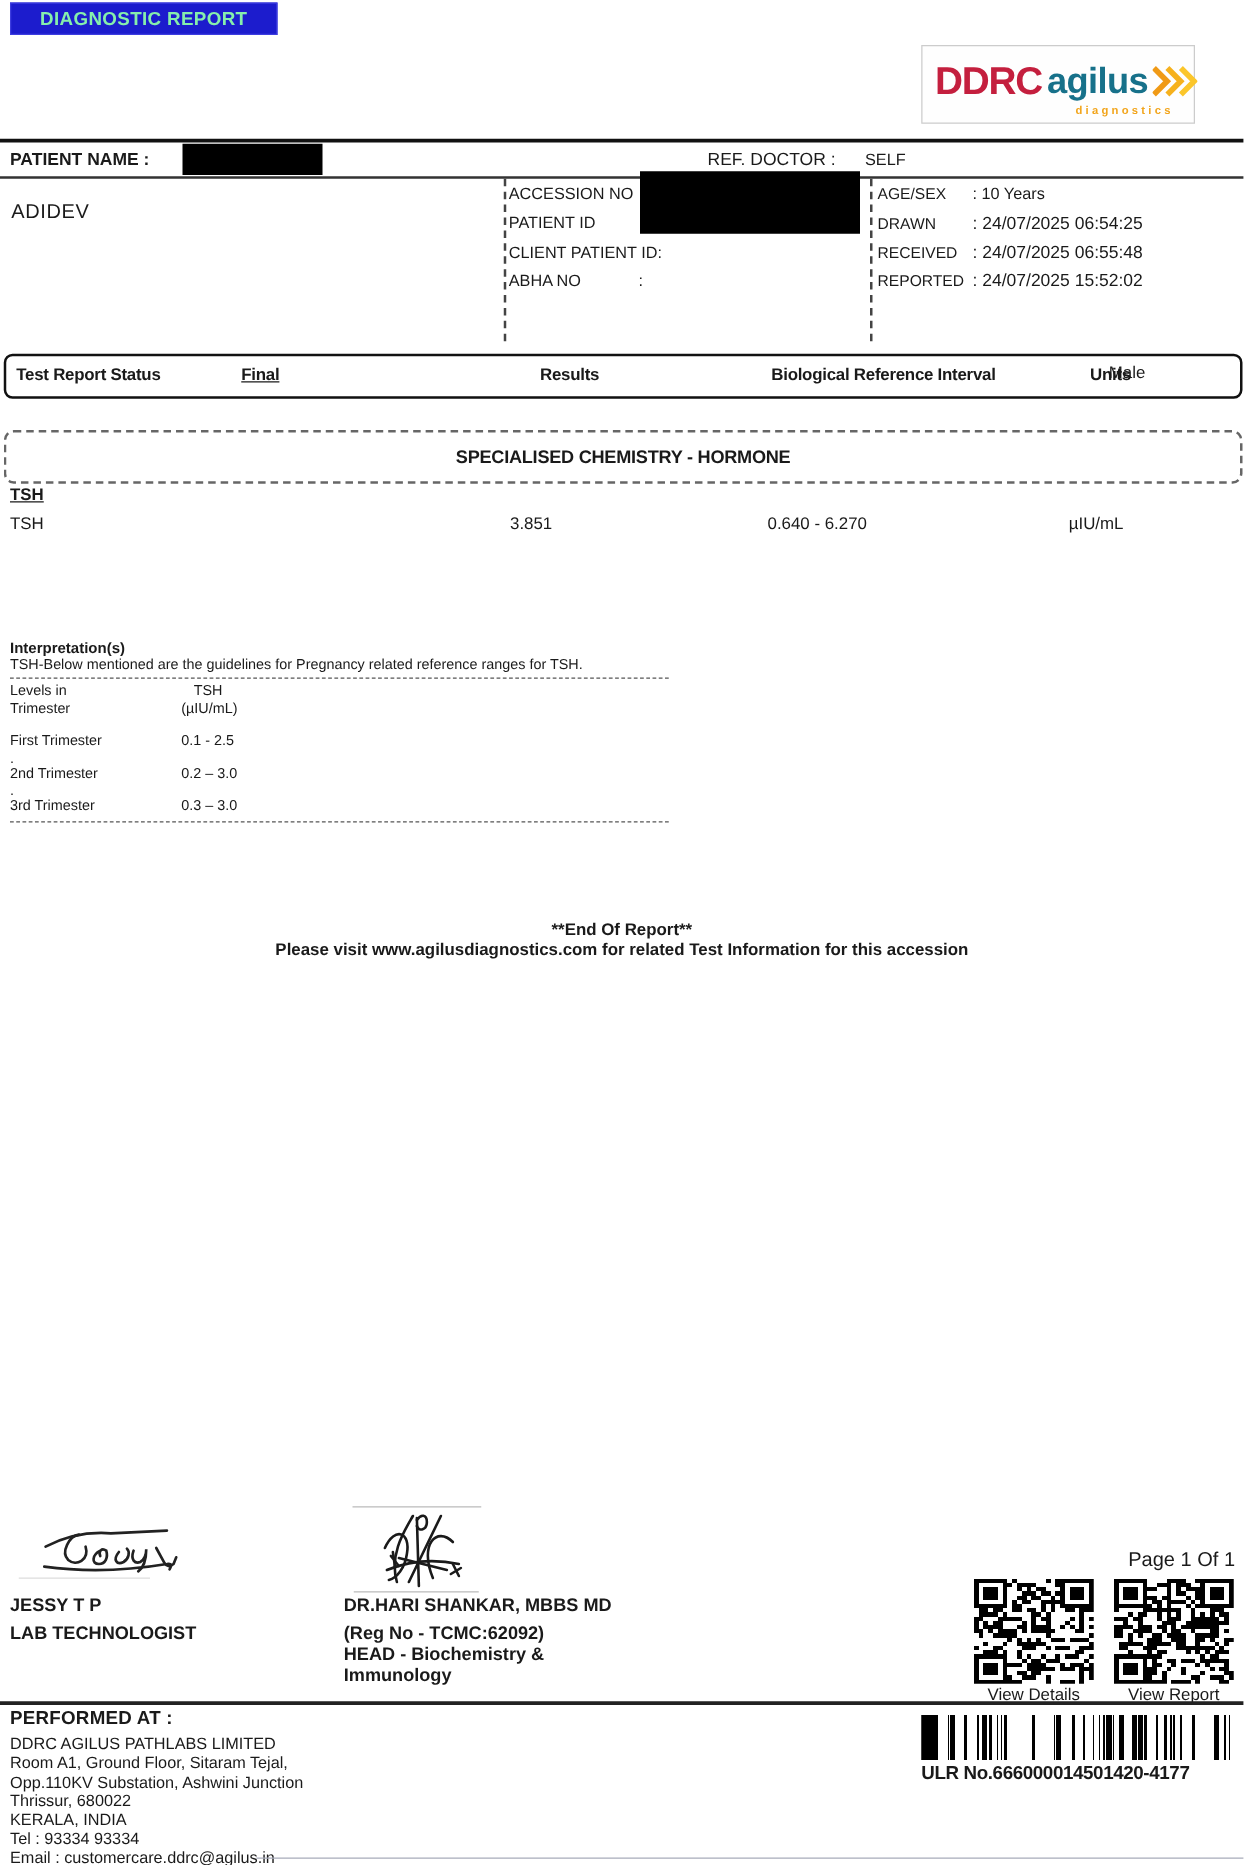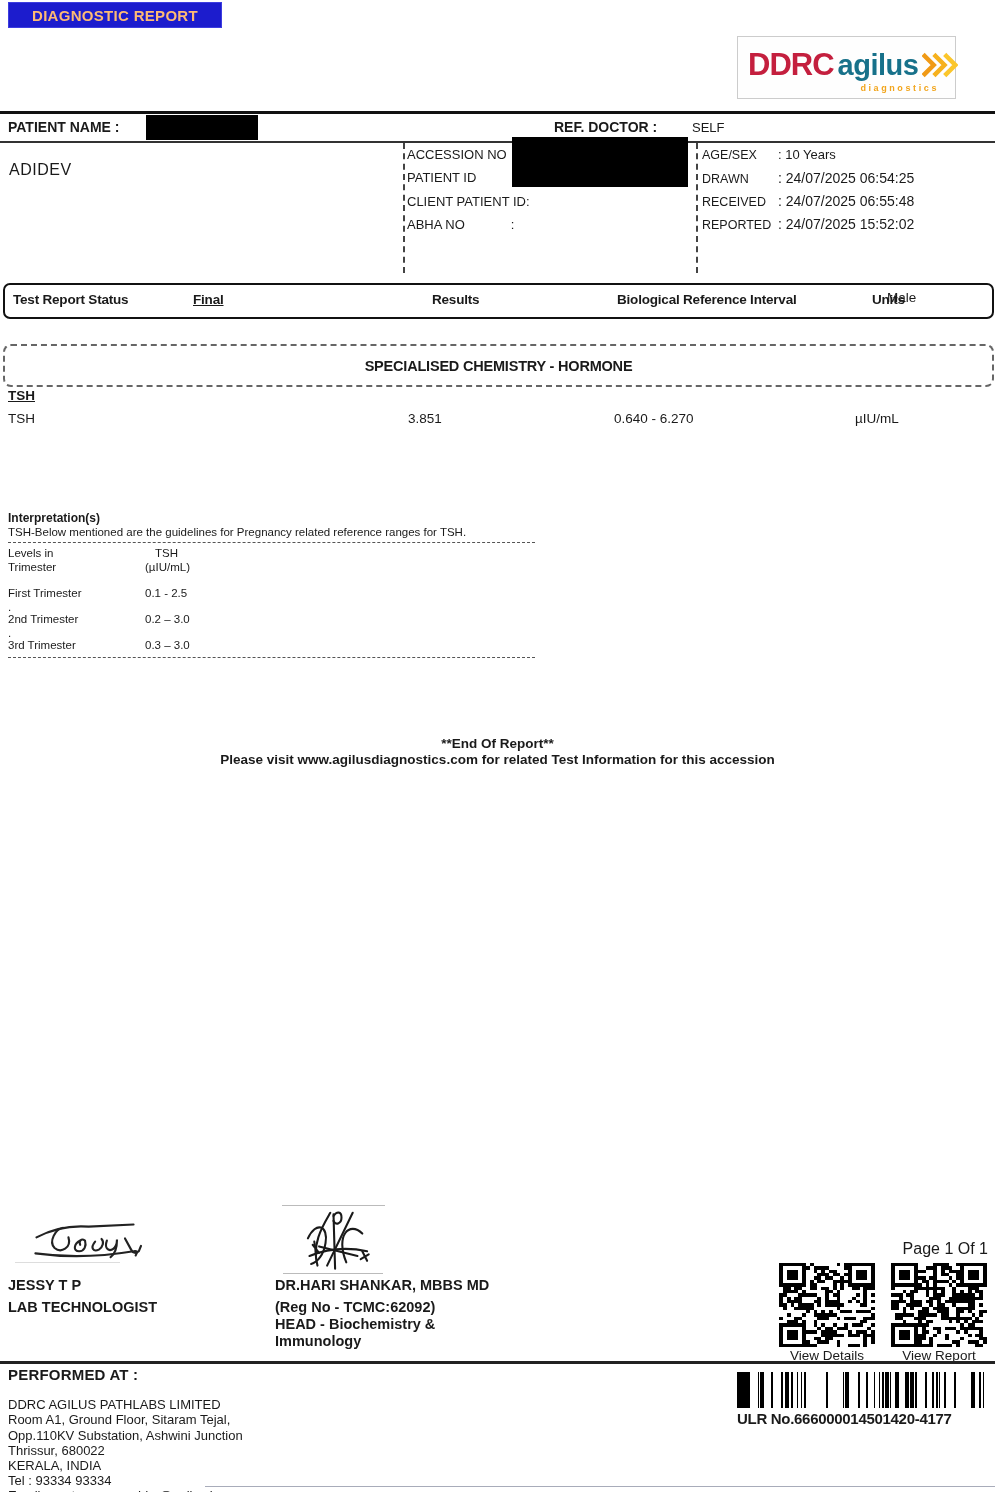--- a/index.html
+++ b/index.html
@@ -3,31 +3,31 @@
 <meta charset="utf-8">
 <style>
   html,body{margin:0;padding:0;background:#fff;}
   .page{position:relative;width:995px;height:1492px;background:#fff;overflow:hidden;
         font-family:"Liberation Sans","DejaVu Sans",sans-serif;color:#1a1a1a;}
   .abs{position:absolute;}
   .b{font-weight:bold;}
   .u{text-decoration:underline;}
   
   .badge{left:8px;top:2px;width:212px;height:24px;background:#1c1ccd;border:1px solid #3d3de0;
-         color:#fdba74;font-weight:bold;font-size:15px;display:flex;align-items:center;justify-content:center;letter-spacing:.3px;}
+         color:#86efac;font-weight:bold;font-size:15px;display:flex;align-items:center;justify-content:center;letter-spacing:.3px;}
   .logo-box{left:737px;top:36px;width:217px;height:61px;border:1px solid #ccc;background:#fefefe;}
   .logo-row{position:absolute;left:10px;top:10px;display:flex;align-items:center;}
   .logo-ddrc{font-size:31px;font-weight:800;letter-spacing:-1px;}
   .logo-agilus{font-size:29px;font-weight:bold;letter-spacing:-.5px;margin-left:4px;}
   .logo-diag{position:absolute;right:16px;bottom:5px;font-size:9px;font-weight:bold;letter-spacing:2.6px;}
   
   .patient-band{left:0;top:111px;width:995px;height:27px;border-top:3px solid #111;border-bottom:2px solid #333;}
   .pb-label{position:absolute;left:8px;top:5px;font-size:14px;font-weight:bold;}
   .redact1{position:absolute;left:146px;top:1px;width:112px;height:25px;background:#000;}
-  .refdoc-label{position:absolute;left:534px;top:5px;font-size:14px;font-weight:bold;padding-left:20px;}
+  .refdoc-label{position:absolute;left:546px;top:5px;font-size:14px;font-weight:normal;padding-left:20px;}
   .refdoc-value{position:absolute;left:692px;top:6px;font-size:13px;}
   
   .info{left:0;top:143px;width:995px;height:137px;}
   .vline{position:absolute;top:0;height:130px;border-left:2px dashed #444;}
   .patient-name-val{position:absolute;left:9px;top:18px;font-size:16px;letter-spacing:.5px;}
   .idrow{position:absolute;left:407px;font-size:13px;white-space:nowrap;}
   .abha-colon{display:inline-block;margin-left:46px;}
   .redact2{position:absolute;left:512px;top:-6px;width:176px;height:50px;background:#000;}
   .metarow{position:absolute;left:702px;font-size:13px;white-space:nowrap;}
   .metarow .lbl{display:inline-block;width:76px;font-size:12.5px;}
@@ -60,21 +60,21 @@
   .sig-doc-botline{left:283px;top:1273px;width:100px;border-top:1px solid #bbb;}
   .sig-doc-svg{left:290px;top:1208px;width:95px;height:64px;}
   .signame{font-size:14.5px;font-weight:bold;white-space:nowrap;}
   
   .pagenum{left:735px;top:1240px;width:253px;text-align:right;font-size:16px;}
   .qr{width:96px;height:84px;}
   .qrlabel{font-size:13.5px;}
   
   .footer-line{left:0;top:1361px;width:995px;height:3px;background:#222;}
   .performed{left:8px;top:1367px;font-size:13px;line-height:15.2px;}
-  .performed .title{font-size:15px;font-weight:bold;letter-spacing:.2px;margin-bottom:15px;}
+  .performed .title{font-size:15px;font-weight:bold;letter-spacing:.2px;margin-bottom:5px;}
   .barcode{left:737px;top:1372px;width:248px;height:36px;}
   .ulr{left:737px;top:1410px;font-size:15px;font-weight:bold;letter-spacing:-.3px;white-space:nowrap;}
   .bottom-line{left:205px;top:1486px;width:790px;height:1px;background:#a8acba;}
 </style>
 </head>
 <body>
 
 <div class="page">
 
   <div class="abs badge">

